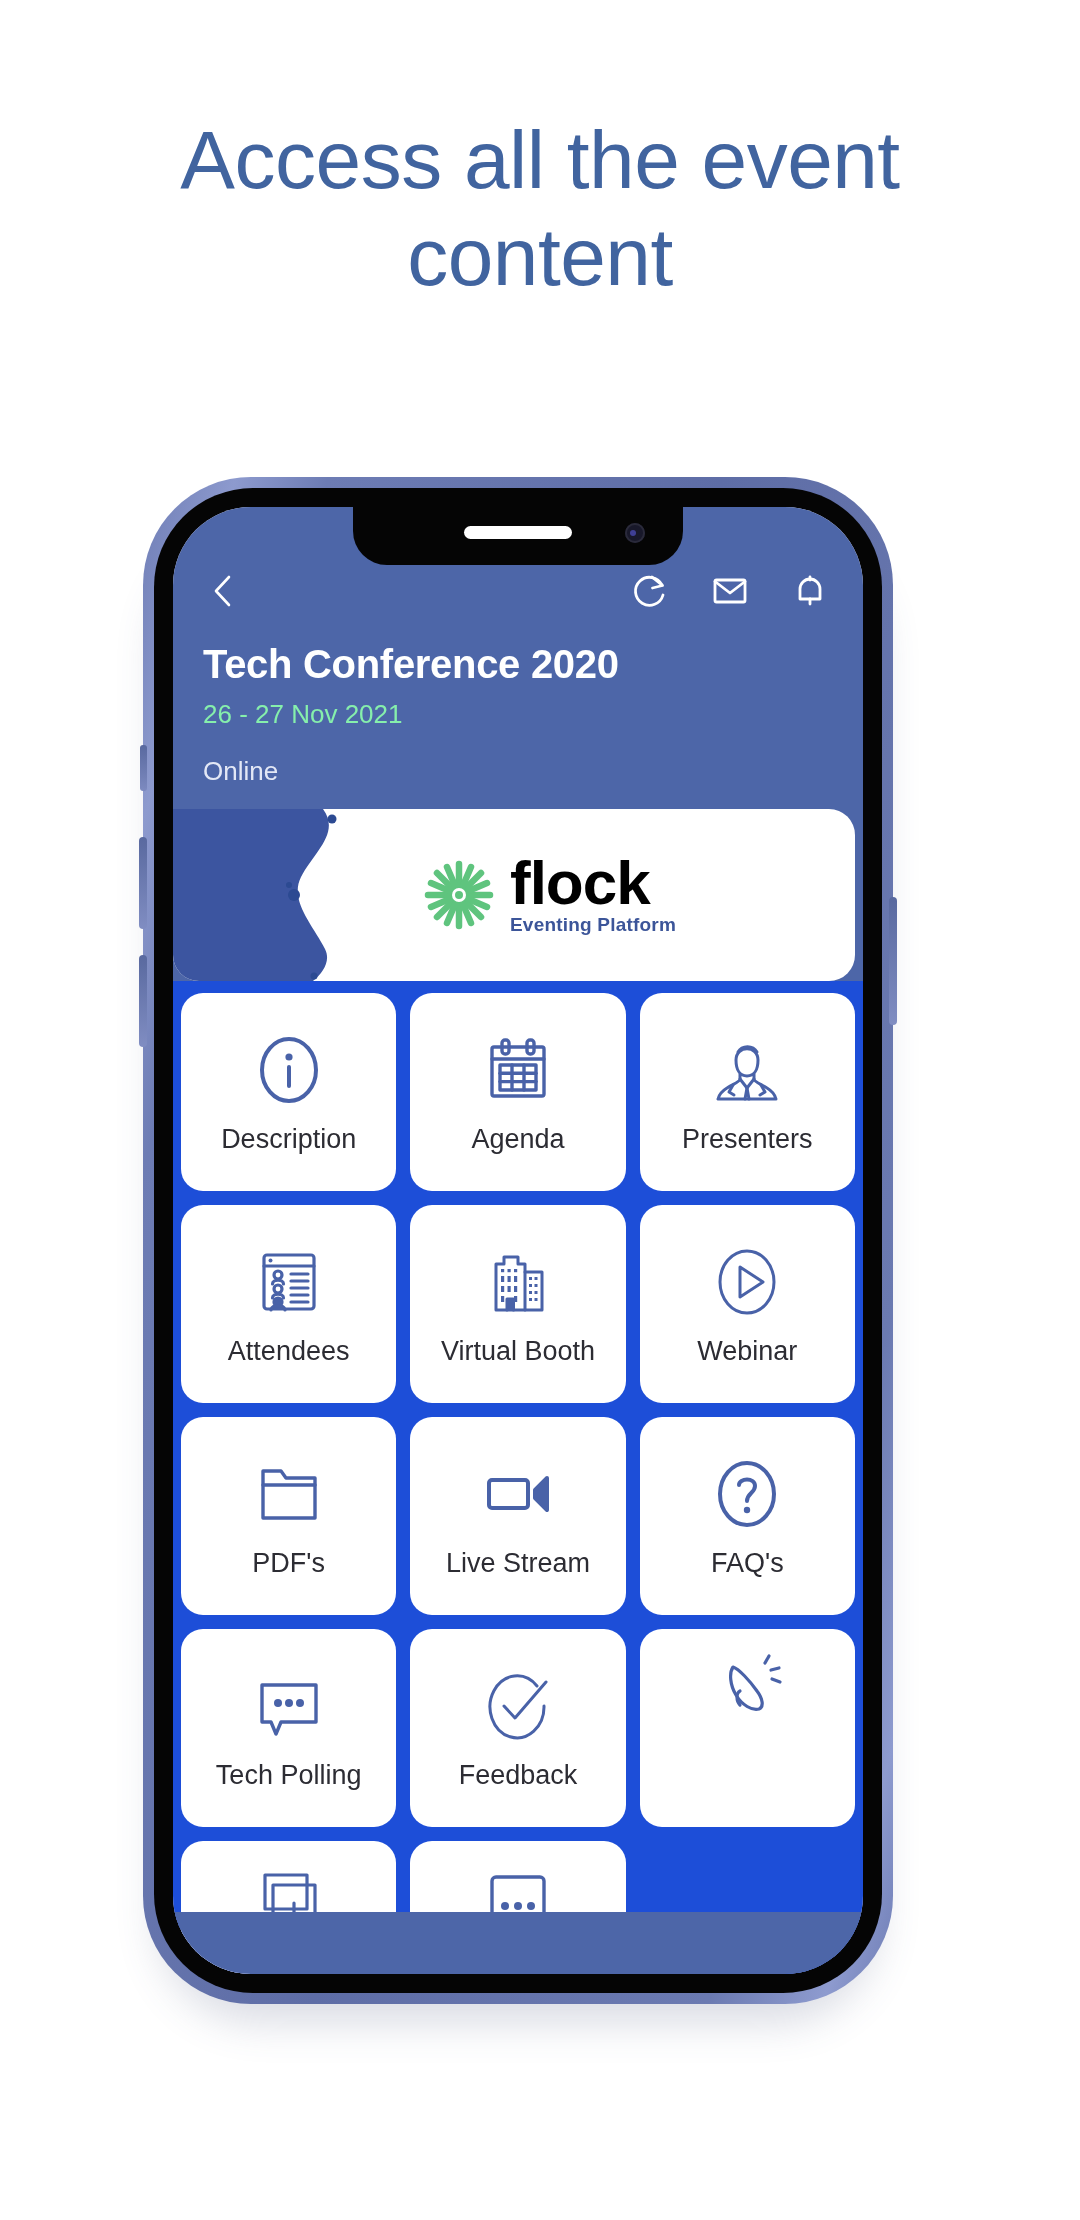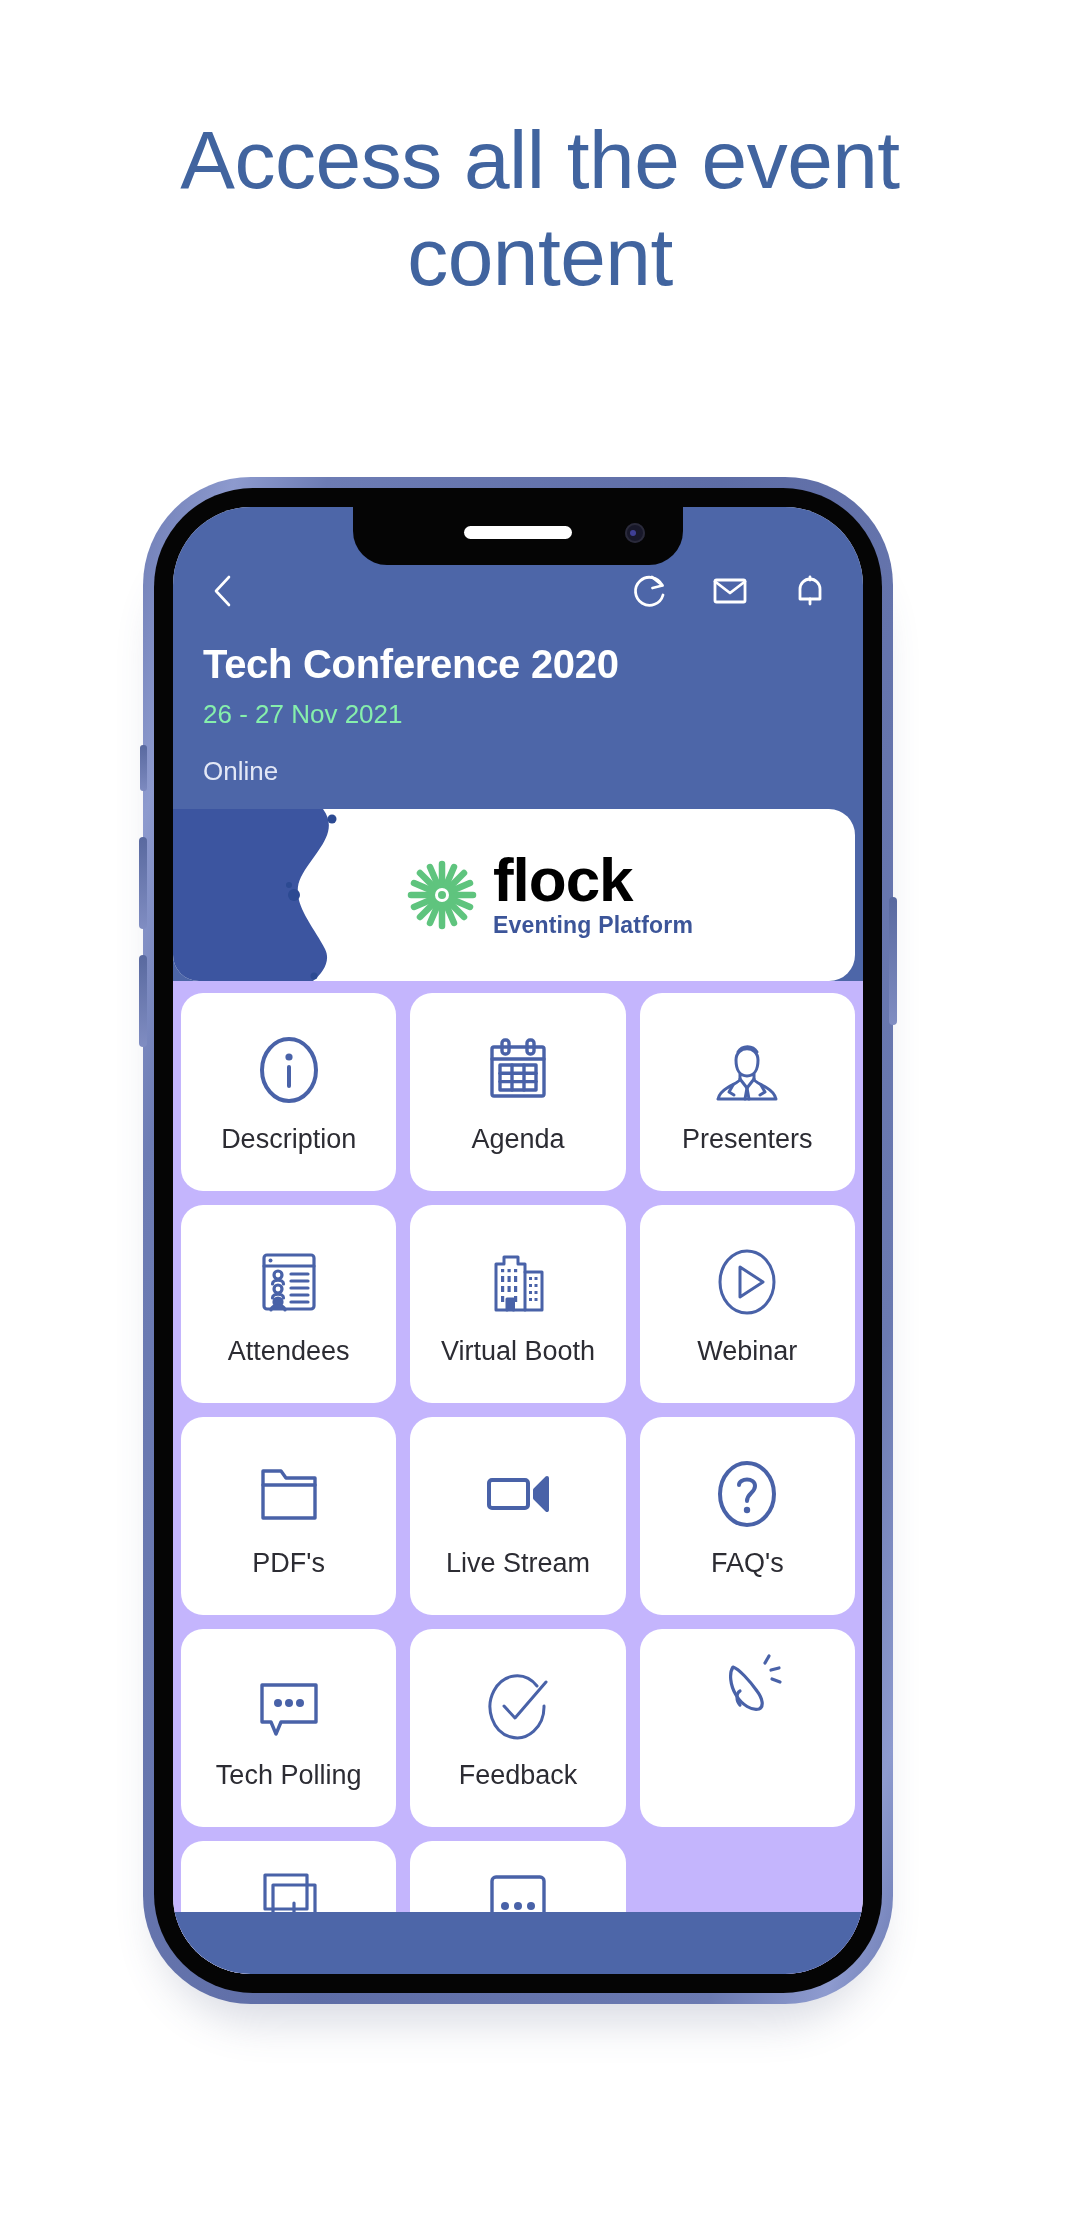--- a/index.html
+++ b/index.html
@@ -224,31 +224,31 @@
   .logo-mark { width: 74px; height: 74px; }
   .logo-text-wrap { display: flex; flex-direction: column; align-items: flex-start; }
   .logo-word {
     font-size: 62px;
     font-weight: 700;
     color: #000000;
     line-height: 0.95;
     letter-spacing: -1px;
   }
   .logo-sub {
-    font-size: 23px;
+    font-size: 19px;
     font-weight: 700;
     color: #3c5599;
     letter-spacing: 0.2px;
     margin-top: 2px;
   }
 
   
   .grid-area {
     position: relative;
-    background: #c4b5fd;
+    background: #1d4ed8;
     padding: 12px 8px 0 8px;
     flex: 1;
   }
   .grid {
     display: grid;
     grid-template-columns: repeat(3, 1fr);
     gap: 14px;
   }
   .tile {
     background: #ffffff;

